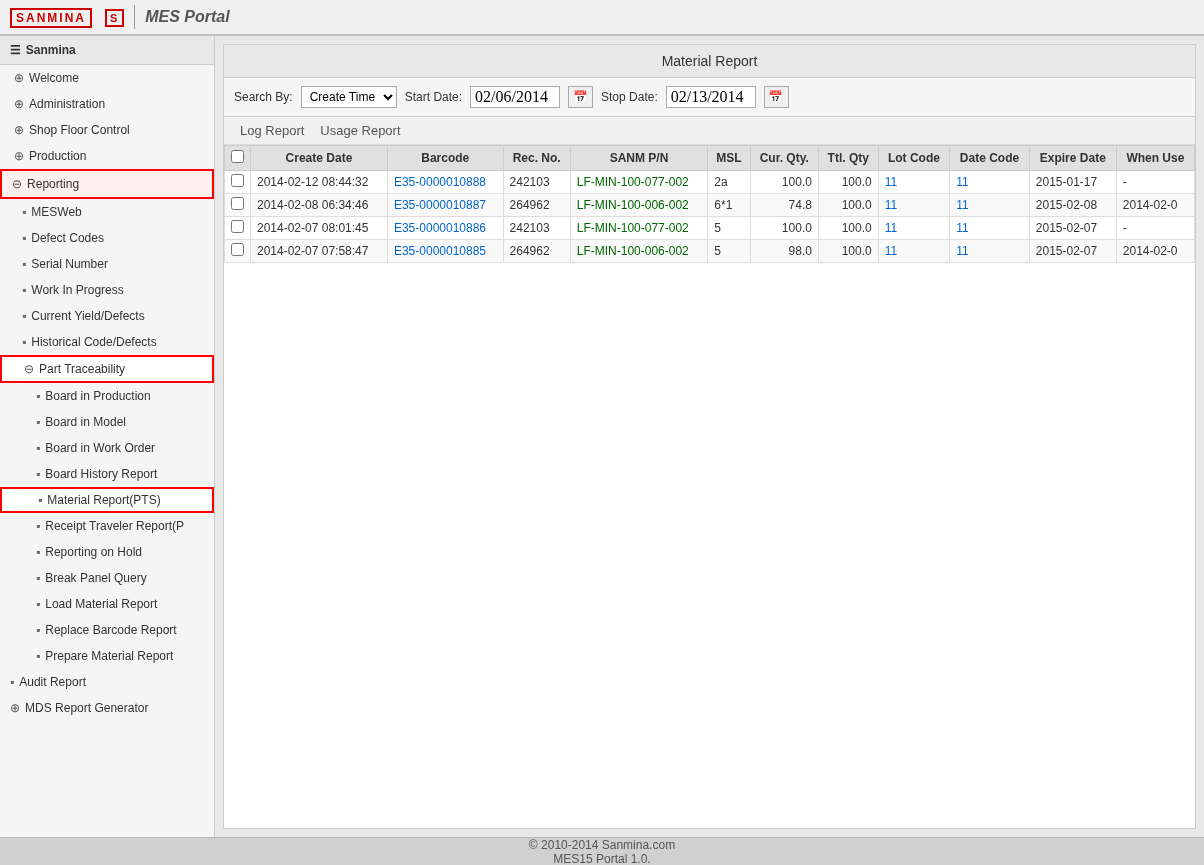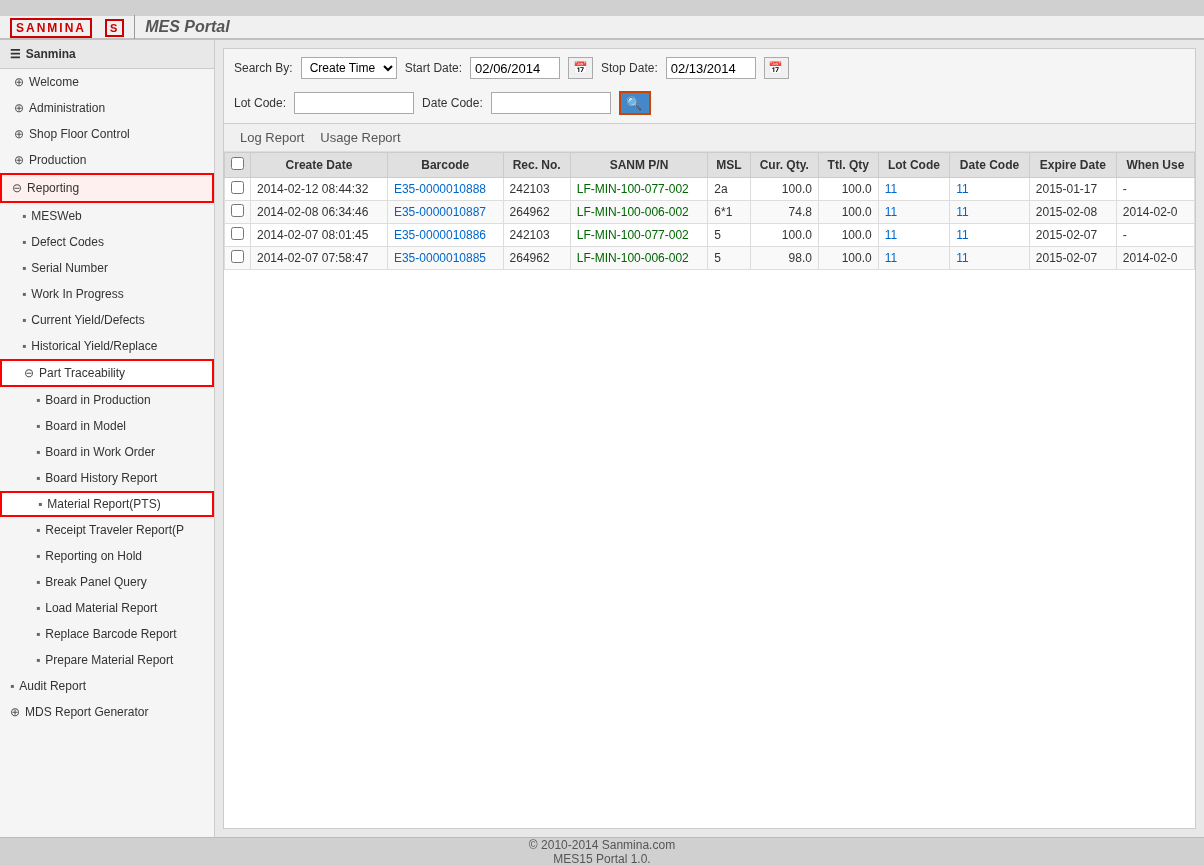--- a/index.html
+++ b/index.html
@@ -1,19 +1,19 @@
 <!DOCTYPE html>
 <html><head>
   <meta charset="utf-8">
   <style>
     * { box-sizing: border-box; margin: 0; padding: 0; font-family: Arial, sans-serif; font-size: 12px; }
     body { background: #d0d0d0; width: 1204px; height: 865px; overflow: hidden; display: flex; flex-direction: column; }
 
     
-    .header { background: #f0f0f0; border-bottom: 2px solid #c0c0c0; height: 24px; display: flex; align-items: center; padding: 0 10px; gap: 10px; margin-top: 16px; }
+    .header { background: #f0f0f0; border-bottom: 2px solid #c0c0c0; height: 36px; display: flex; align-items: center; padding: 0 10px; gap: 10px; }
     .header-logo { font-size: 16px; font-weight: bold; color: #333; letter-spacing: 2px; }
     .header-logo span { color: #c00; font-weight: bold; border: 2px solid #c00; padding: 1px 4px; font-size: 12px; }
     .header-divider { width: 1px; height: 24px; background: #999; }
     .header-title { font-size: 16px; color: #555; font-style: italic; font-weight: bold; }
 
     
     .main-layout { display: flex; flex: 1; overflow: hidden; }
 
     
     .sidebar { width: 215px; background: #f5f5f5; border-right: 1px solid #ccc; overflow-y: auto; flex-shrink: 0; }
@@ -24,21 +24,21 @@
 
     
     .content { flex: 1; background: #e8e8e8; display: flex; flex-direction: column; overflow: hidden; }
     .content-inner { background: white; margin: 8px; flex: 1; overflow: hidden; display: flex; flex-direction: column; border: 1px solid #ccc; }
     .content-title { background: #e8e8e8; border-bottom: 1px solid #ccc; padding: 8px 14px; font-size: 14px; color: #333; font-weight: normal; text-align: center; }
 
     
     .search-bar { padding: 8px 10px; background: #f5f5f5; border-bottom: 1px solid #ccc; display: flex; align-items: center; gap: 8px; flex-wrap: wrap; }
     .search-label { color: #333; font-size: 12px; }
     .search-select { padding: 2px 4px; border: 1px solid #aaa; background: white; font-size: 12px; height: 22px; }
-    .search-input { padding: 2px 4px; border: 1px solid #aaa; font-size: 13px; height: 22px; width: 110px; background: white; }
+    .search-input { padding: 2px 4px; border: 1px solid #aaa; font-size: 16px; height: 22px; width: 110px; background: white; font-family: Liberation Serif, serif; }
     .date-input { width: 90px; }
     .cal-btn { border: 1px solid #aaa; background: #f0f0f0; padding: 2px 4px; cursor: pointer; height: 22px; }
     .search-btn { background: #4488cc; border: 1px solid #3366aa; padding: 2px 6px; cursor: pointer; height: 22px; color: white; }
 
     
     .report-toolbar { padding: 4px 10px; background: #f0f0f0; border-bottom: 1px solid #ddd; display: flex; gap: 4px; }
     .toolbar-btn { background: none; border: none; color: #555; cursor: pointer; padding: 2px 6px; font-size: 13px; }
 
     
     .table-container { flex: 1; overflow: auto; }
@@ -122,21 +122,21 @@
       <span>Work In Progress</span>
     </div>
 
     <div class="sidebar-item sidebar-sub">
       <span style="color:#666;">▪</span>
       <span>Current Yield/Defects</span>
     </div>
 
     <div class="sidebar-item sidebar-sub">
       <span style="color:#666;">▪</span>
-      <span>Historical Yield/Replace</span>
+      <span>Historical Code/Defects</span>
     </div>
 
     <div class="sidebar-item sidebar-sub highlight-red" style="display:flex;align-items:center;gap:5px;padding:5px 10px 5px 22px;background:#fff;">
       <span style="color:#555;">⊖</span>
       <span>Part Traceability</span>
     </div>
 
     <div class="sidebar-item sidebar-sub2">
       <span style="color:#666;">▪</span>
       <span>Board in Production</span>
@@ -200,44 +200,36 @@
     <div class="sidebar-item" style="padding:6px 10px;">
       <span style="color:#555;">⊕</span>
       <span>MDS Report Generator</span>
     </div>
 
   </div>
 
   <div class="content">
     <div class="content-inner">
 
+      <div class="content-title">Material Report</div>
 
       <div class="search-bar">
         <label class="search-label">Search By:</label>
         <select class="search-select">
           <option>Create Time</option>
         </select>
 
         <label class="search-label">Start Date:</label>
         <input class="search-input date-input" type="text" value="02/06/2014" style="">
         <button class="cal-btn">📅</button>
 
         <label class="search-label">Stop Date:</label>
         <input class="search-input date-input" type="text" value="02/13/2014" style="">
         <button class="cal-btn">📅</button>
 
-        <div style="display:flex;align-items:center;gap:8px;margin-top:4px;width:100%;">
-          <label class="search-label">Lot Code:</label>
-          <input class="search-input" type="text" style="width: 120px;">
-
-          <label class="search-label">Date Code:</label>
-          <input class="search-input" type="text" style="width: 120px;">
-
-          <button class="search-btn" style="background:#4488cc;border:2px solid #cc4400;padding:2px 6px;cursor:pointer;height:24px;color:white;font-size:13px;">🔍</button>
-        </div>
       </div>
 
       <div class="report-toolbar">
         <button class="toolbar-btn">Log Report</button>
         <button class="toolbar-btn">Usage Report</button>
       </div>
 
       <div class="table-container">
         <table>
           <thead>

